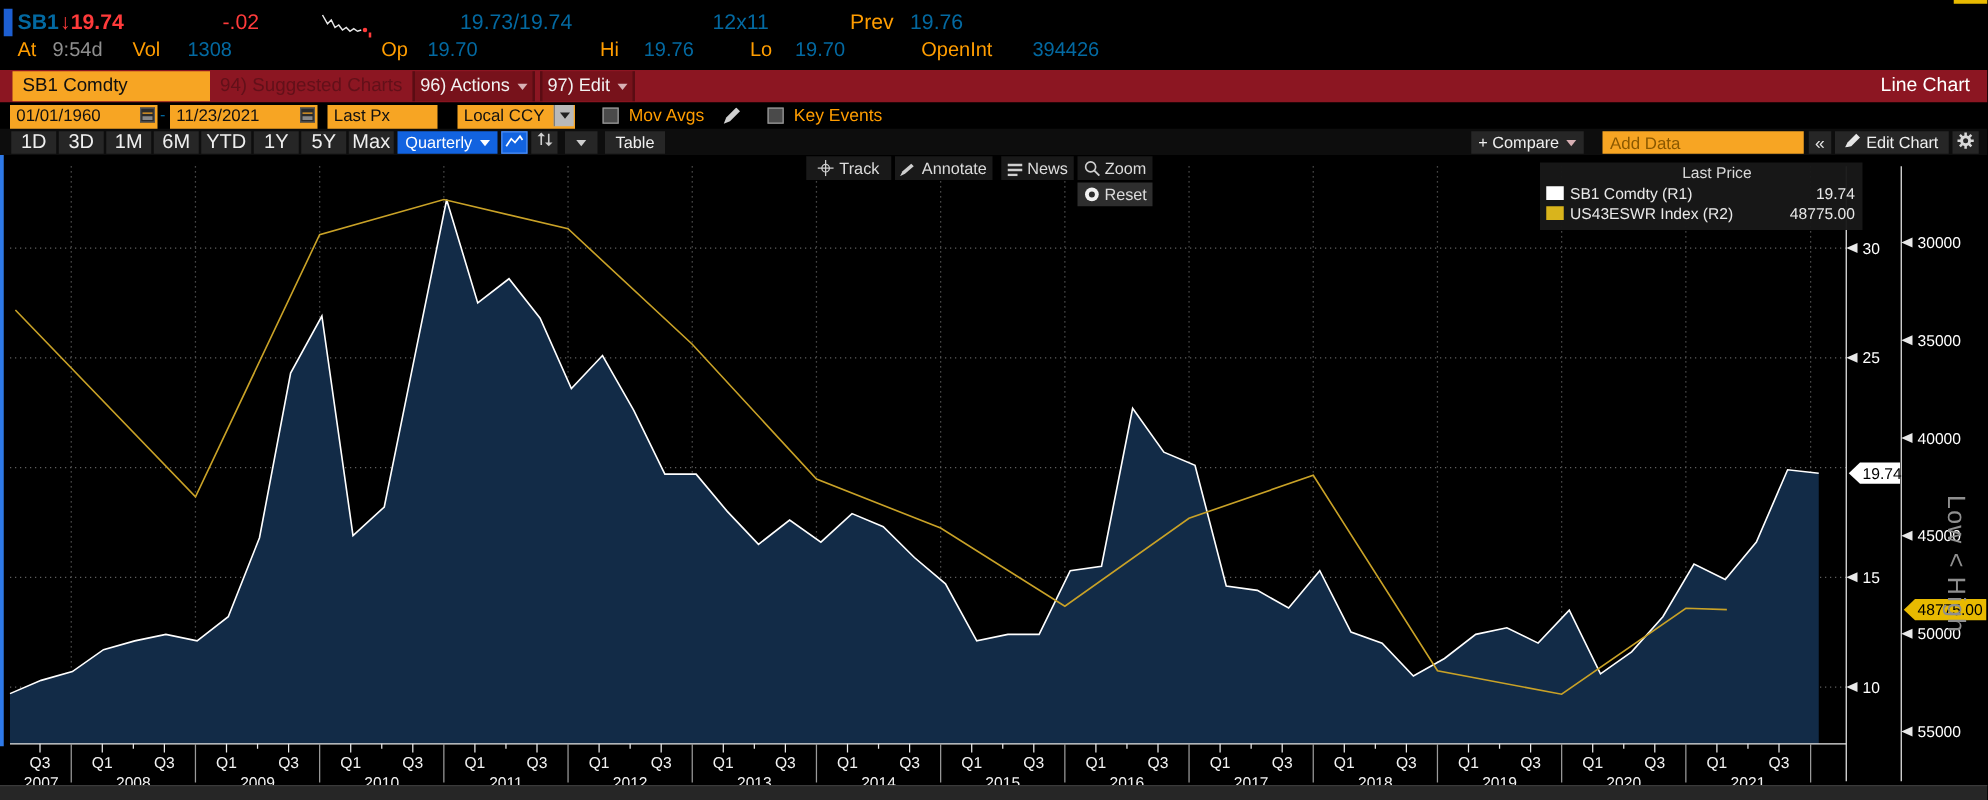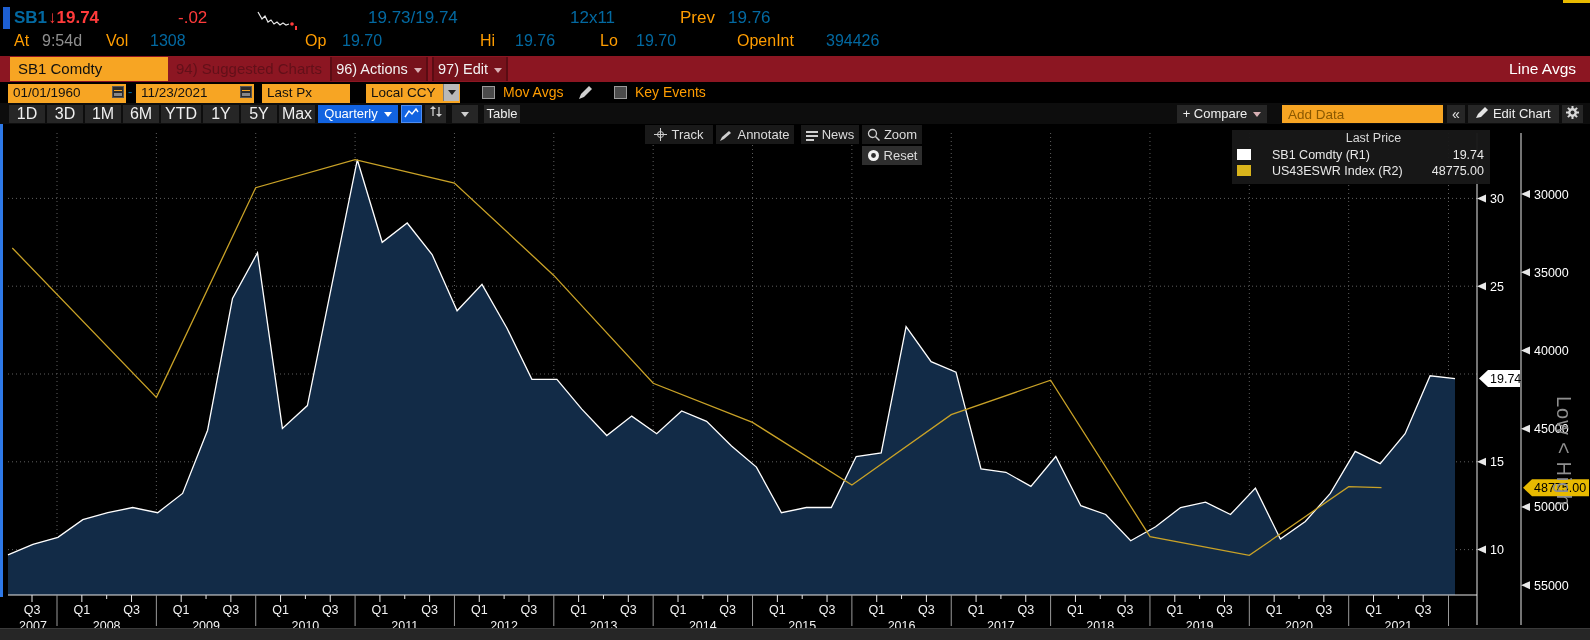--- a/index.html
+++ b/index.html
@@ -52,21 +52,21 @@
   .rngbtn { position:absolute; top:2px; width:36px; height:18px; background:#262626; color:#efefef;
       font-size:16px; line-height:18px; text-align:center; }
   .t3btn { position:absolute; top:2px; height:18px; background:#262626; color:#efefef;
       font-size:13px; line-height:18px; text-align:center; }
   #period-btn { left:318px; width:80px; background:#1263e0; color:#fff; }
   #period-btn .caret-down { border-top-color:#fff; }
   #chart-type-btn { left:401px; width:21px; background:#1263e0; border:1px solid #4d8df2; }
   #axis-order-btn { left:425px; width:21px; }
   #more-caret-btn { left:452px; width:26px; }
   #more-caret-btn .caret-down { border-top-color:#cfcfcf; margin-left:0; }
-  #table-btn { left:484px; width:36px; }
+  #table-btn { left:484px; width:48px; }
   #compare-btn { left:1177px; width:90px; }
   #add-data-input { position:absolute; left:1282px; top:2px; width:161px; height:18px; background:#f7a523;
       border:none; font-size:13.5px; color:#1a1a1a; padding-left:6px; font-family:"Liberation Sans",sans-serif;}
   #add-data-input::placeholder { color:#8a5800; opacity:1; }
   #collapse-btn { left:1447px; width:18px; color:#e5e5e5; font-size:14px; }
   #edit-chart-btn { left:1468px; width:91px; }
   #gear-btn { left:1562px; width:21px; }
 
   
   #chart-panel { left:0; top:124px; width:1590px; height:504px; background:#000; }
@@ -74,21 +74,21 @@
   #chart-svg { position:absolute; left:0; top:0; }
 
   .cbtn { position:absolute; height:19px; background:#191919; color:#dcdcdc; font-size:13px;
       line-height:19px; text-align:center; }
   .cbtn svg { vertical-align:-2px; margin-right:4px; }
   #reset-btn { background:#2e2e2e; }
 
   #legend { left:1232px; top:6px; width:258px; height:54px; background:rgba(24,24,24,.96);
       color:#e8e8e8; font-size:12.5px; }
   #legend .title { text-align:center; line-height:17px; color:#d8d8d8;margin-left:25px; }
-  #legend .row { position:relative; height:16px; line-height:16px; padding-left:40px; }
+  #legend .row { position:relative; height:16px; line-height:16px; padding-left:24px; }
   #legend .swatch { position:absolute; left:5px; top:2px; width:14px; height:11px; }
   #legend .val { position:absolute; right:6px; top:0; }
 
   #lowhigh-label { left:1552px; top:272px; writing-mode:vertical-rl; color:#8f8f8f;
       font-size:20px; letter-spacing:1px; }
 
   #bottom-strip { left:0; top:628px; width:1590px; height:12px; background:#262626; border-top:1px solid #3a3a3a;}
 </style>
 </head>
 <body>
@@ -121,21 +121,21 @@
   <span class="abs r2 orange" style="left:737px">OpenInt</span>
   <span class="abs r2 white" style="left:826px">394426</span>
   <div id="corner-mark" class="abs"></div>
 </div>
 
 <div id="redbar" class="abs">
   <div class="abs ticker-box">SB1 Comdty</div>
   <span class="abs dim" style="left:176px">94) Suggested Charts</span>
   <div class="abs rbtn" style="left:330px;width:98px"><span>96) Actions</span><i class="caret-down"></i></div>
   <div class="abs rbtn" style="left:432px;width:76px"><span>97) Edit</span><i class="caret-down"></i></div>
-  <span class="abs title">Line Avgs</span>
+  <span class="abs title">Line Chart</span>
 </div>
 
 <div id="toolbar2" class="abs">
   <div class="obox" style="left:8px;width:118px"><span>01/01/1960</span><i class="cal-icon"></i></div>
   <span class="abs white" style="left:128px;top:2px;font-size:13px">-</span>
   <div class="obox" style="left:136px;width:118px"><span>11/23/2021</span><i class="cal-icon"></i></div>
   <div class="obox" style="left:262px;width:88px">Last Px</div>
   <div class="obox" style="left:366px;width:94px"><span>Local CCY</span><span class="ccy-arrow">
         <i></i>
       </span></div>

